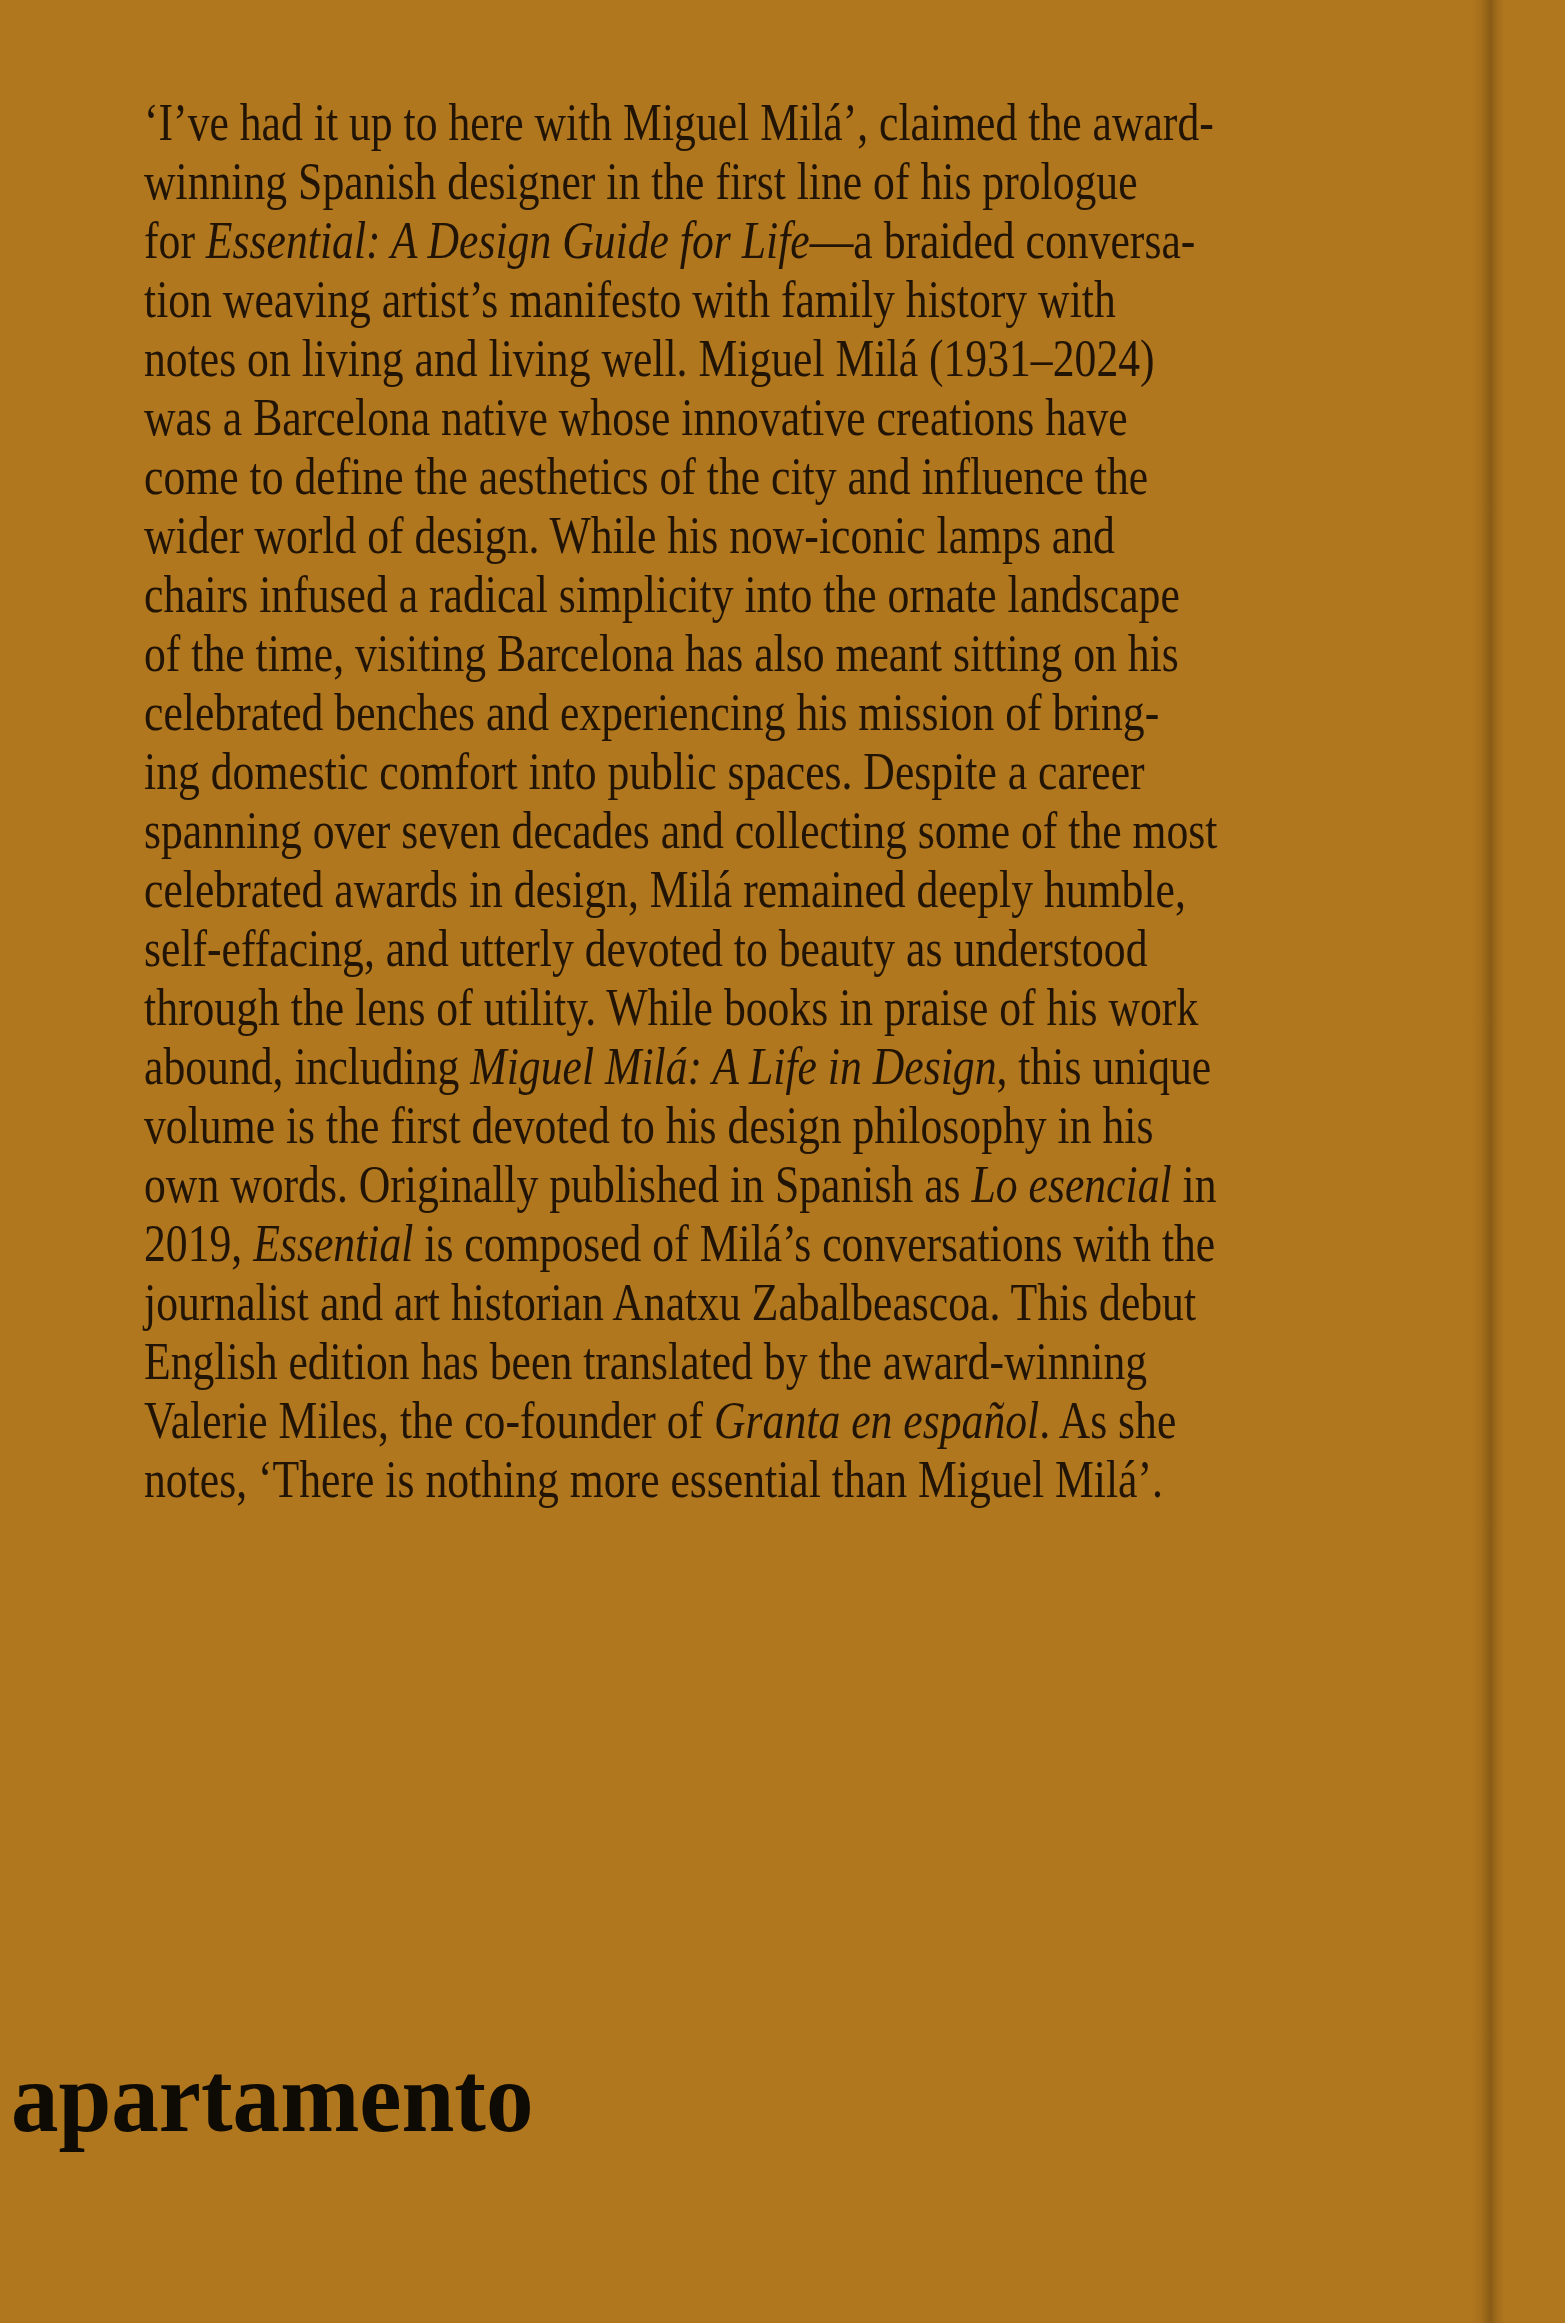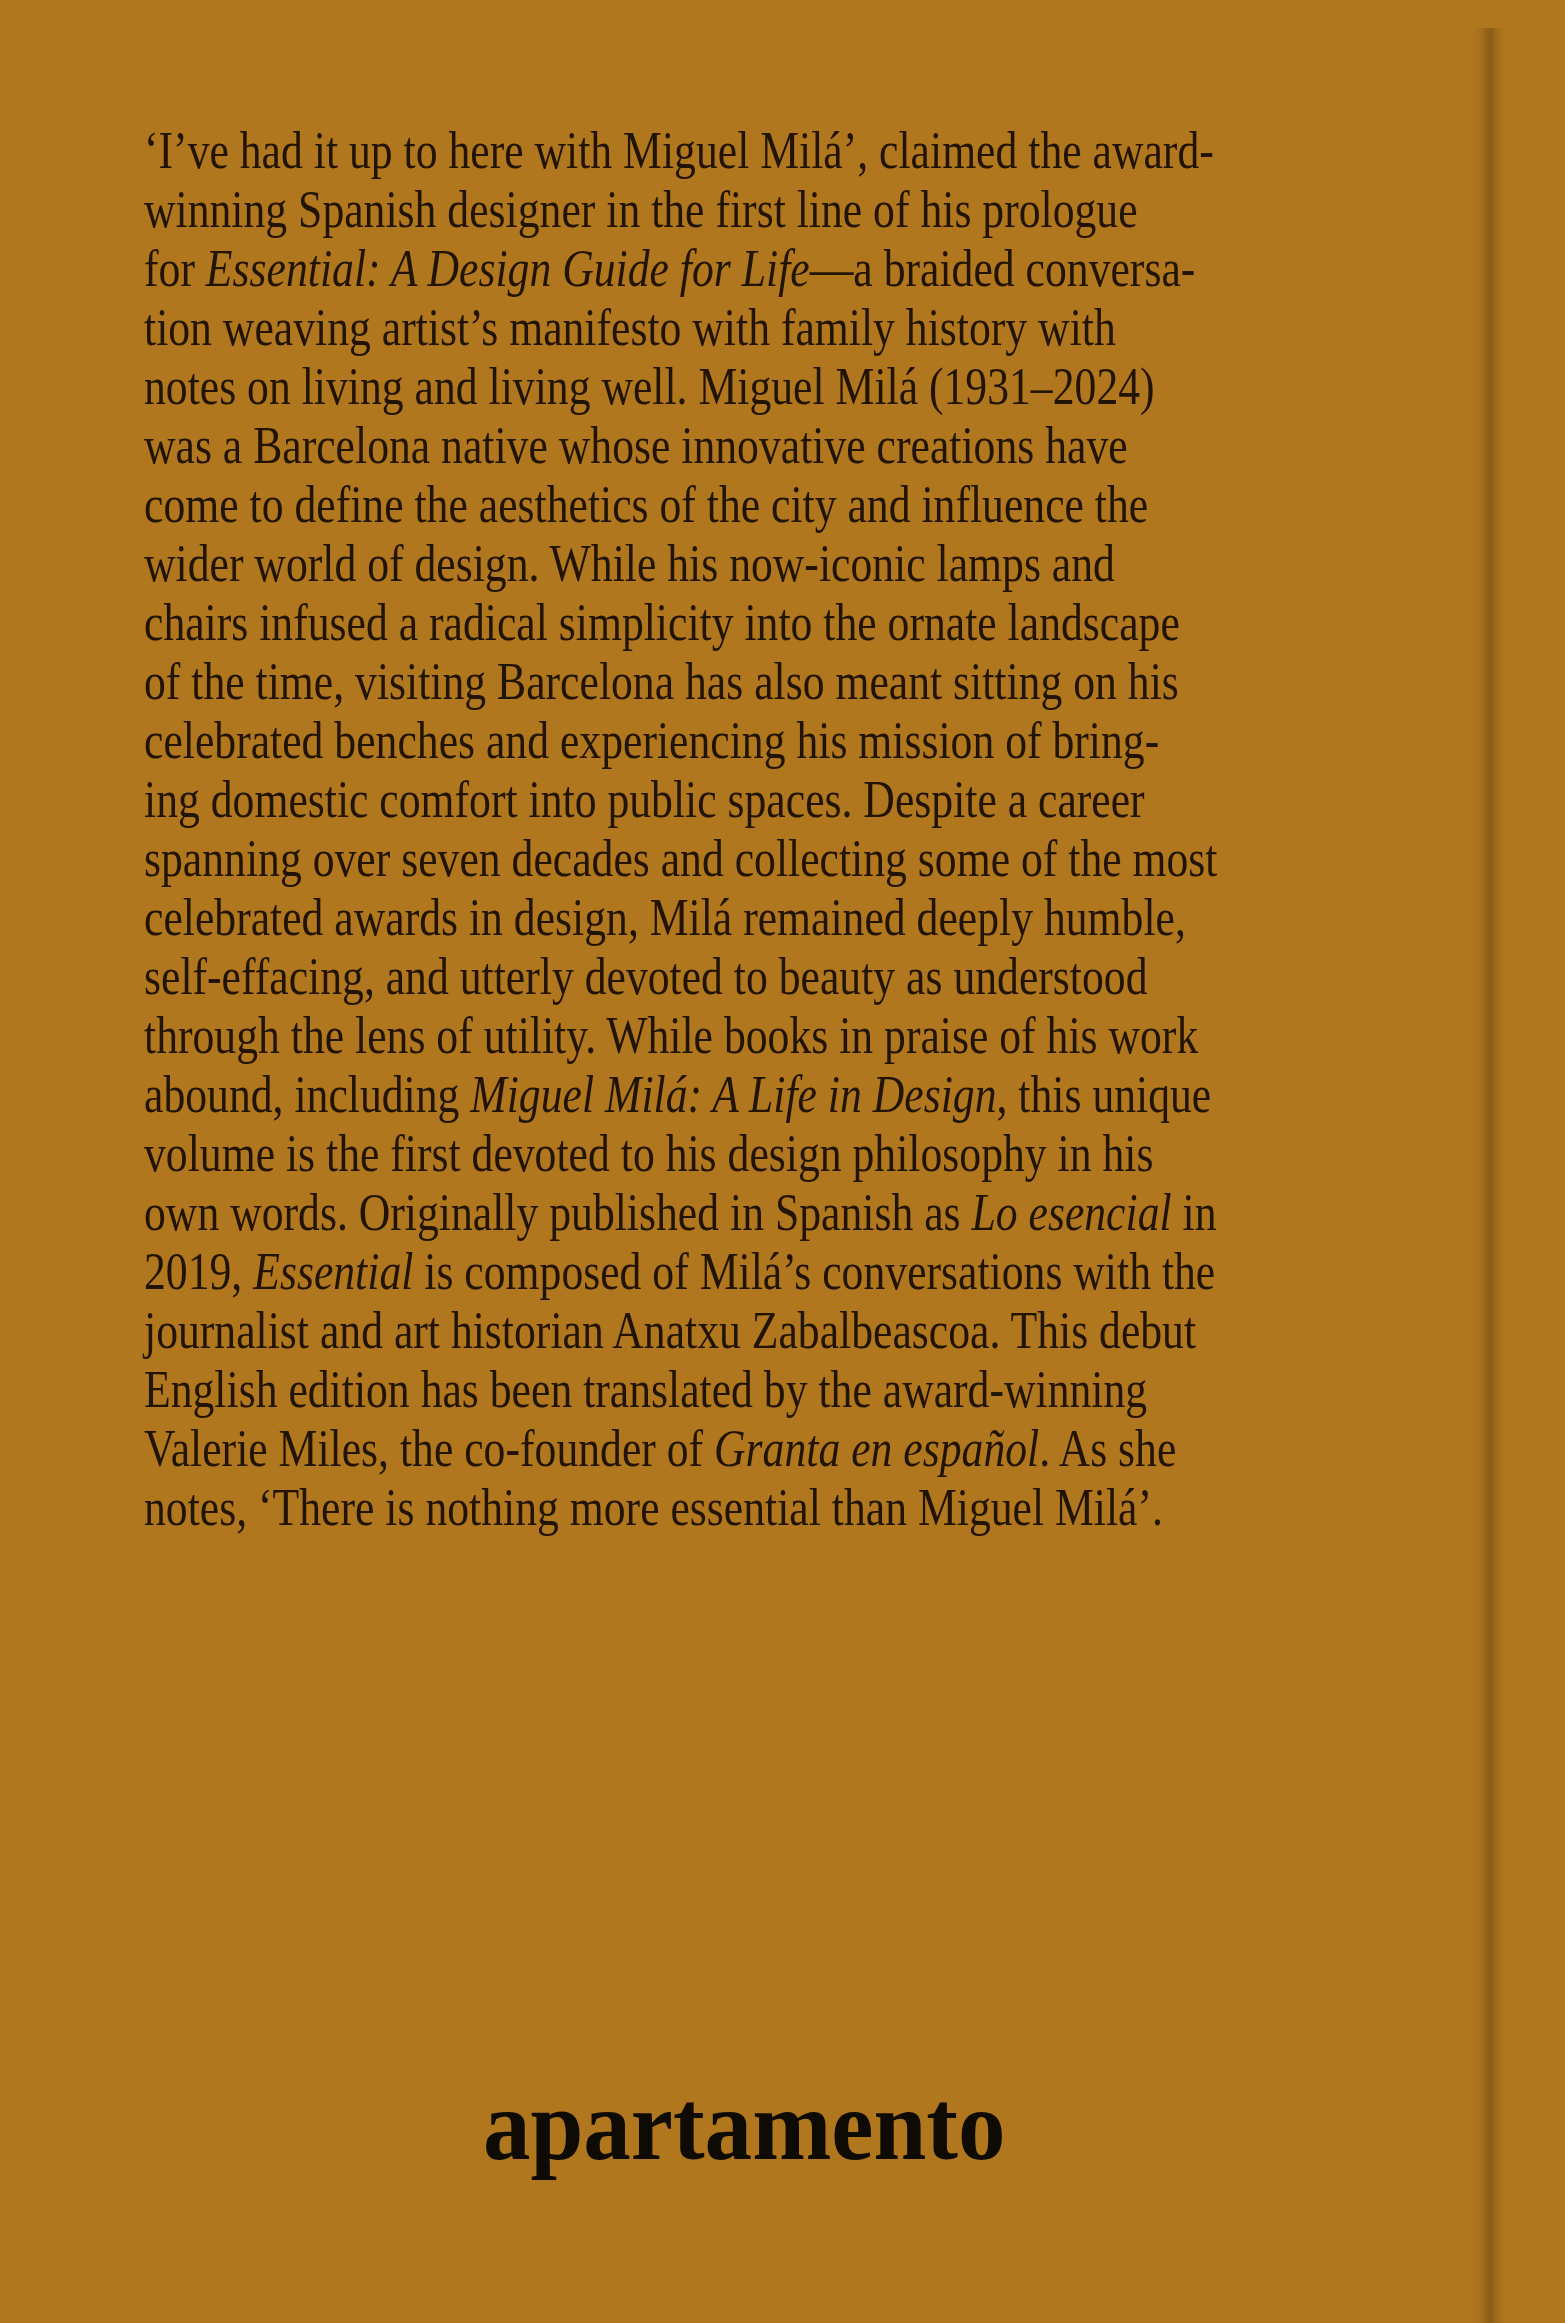--- a/index.html
+++ b/index.html
@@ -10,21 +10,20 @@
     width: 1566px;
     height: 2324px;
     position: relative;
     overflow: hidden;
     background: var(--bg, #b1771e);
     font-family: "Liberation Serif", serif;
   }
   .cover {
     position: absolute;
     inset: 0;
-    margin-top: 28px;
   }
   
   .paragraph {
     position: absolute;
     left: 144px;
     top: 93px;
     color: var(--ink, #211405);
     font-size: 52px;
     line-height: 59px;
     transform: scaleX(0.84);
@@ -50,21 +49,21 @@
       rgba(74, 48, 8, 0.38) 58%,
       rgba(74, 48, 8, 0.16) 76%,
       rgba(74, 48, 8, 0)    100%);
   }
   
   .logo {
     position: absolute;
     left: 0;
     top: 2048px;
     width: 1488px;
-    text-align: center;
+    text-align: left;
     font-weight: bold;
     font-size: 99px;
     line-height: 99px;
     color: var(--logo, #0e0a04);
   }
   .logo-inner {
     display: inline-block;
     transform: scaleX(0.96);
     transform-origin: 50% 50%;
   }

